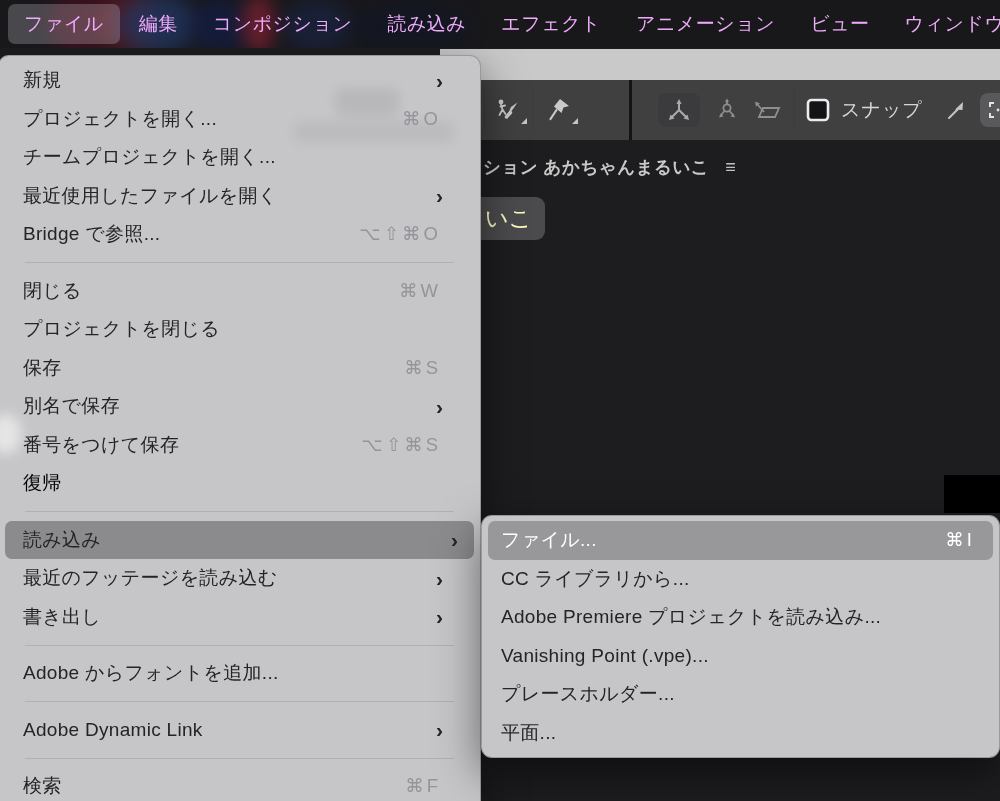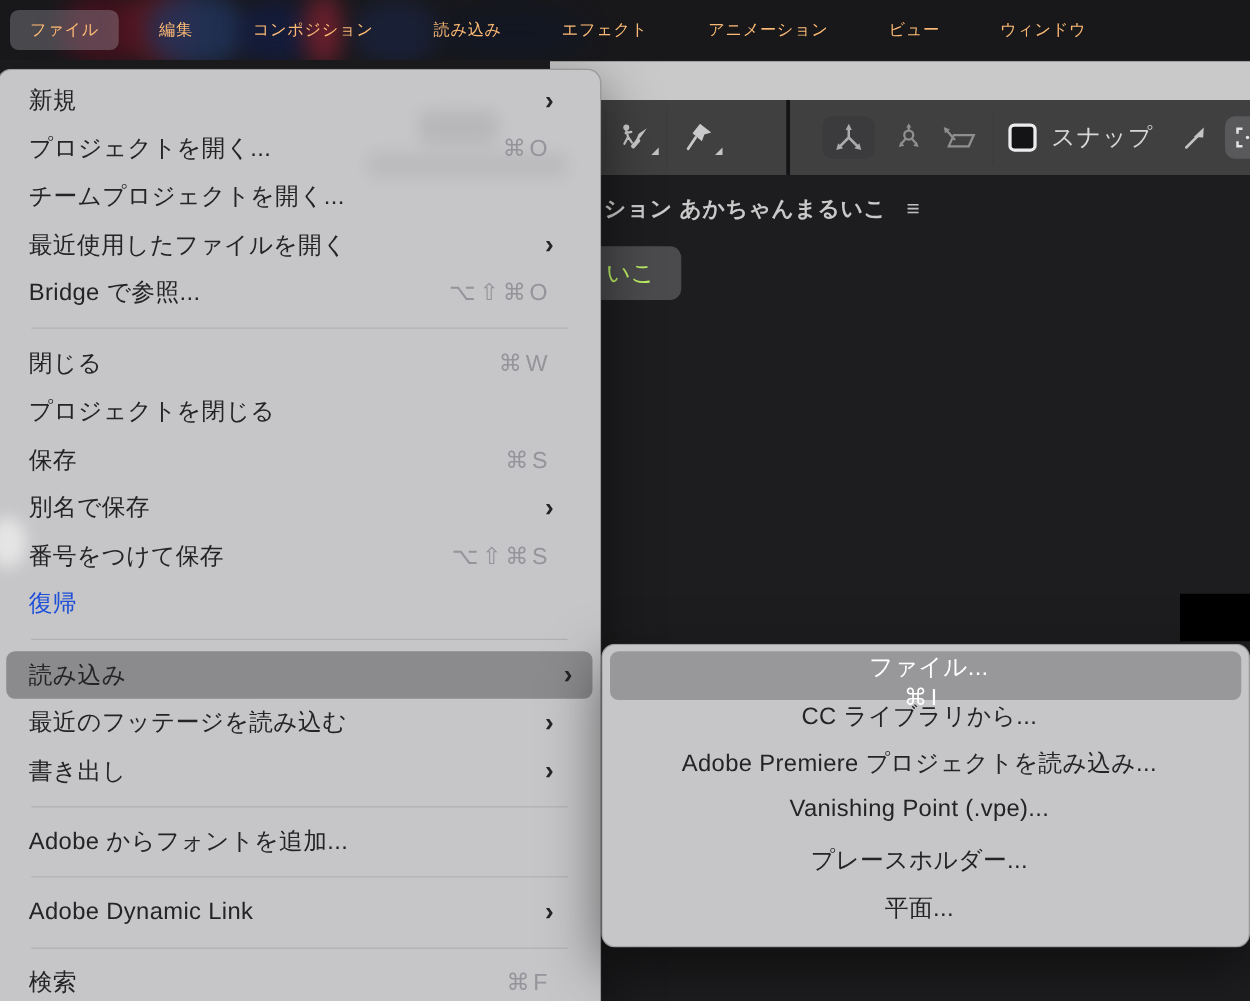--- a/index.html
+++ b/index.html
@@ -3,58 +3,58 @@
 <meta charset="utf-8">
 <style>
   html,body{margin:0;padding:0;background:#000;}
   .screen{position:relative;width:1000px;height:801px;overflow:hidden;background:#1d1d1f;
     font-family:"Liberation Sans","DejaVu Sans",sans-serif;-webkit-font-smoothing:antialiased;}
 
   
   .menubar{position:absolute;left:0;top:0;width:1000px;height:48px;background:#18181b;
     overflow:hidden;display:flex;align-items:center;padding-left:8px;box-sizing:border-box;z-index:30;}
   .blob{position:absolute;border-radius:50%;filter:blur(9px);}
-  .mb-item{position:relative;z-index:2;color:#fdba74;font-size:13px;padding:7px 16px;margin-right:16px;
+  .mb-item{position:relative;z-index:2;color:#f0abfc;font-size:19px;padding:7px 16px;margin-right:3px;
     border-radius:7px;white-space:nowrap;letter-spacing:.5px;}
   .mb-item.active{background:rgba(205,205,215,.27);}
 
   
   .light-band{position:absolute;left:440px;right:0;top:49px;height:31px;background:#c9c9ca;z-index:1;}
   .toolbar{position:absolute;left:440px;right:0;top:80px;height:60px;background:#404040;z-index:1;}
   .tsep{position:absolute;top:8px;bottom:8px;width:1px;background:#3c3c3e;}
   .tdiv{position:absolute;top:0;bottom:0;width:3px;background:#141416;}
   .tool-btn{position:absolute;top:13px;width:42px;height:34px;display:flex;align-items:center;justify-content:center;}
   .tool-btn.lit{background:#3b3b3d;border-radius:8px;}
   .corner{position:absolute;right:3px;bottom:3px;width:0;height:0;border-left:6px solid transparent;border-bottom:6px solid #c4c4c6;}
   .snap-wrap{position:absolute;display:flex;align-items:center;gap:10px;}
   .snap-label{color:#d6d6d8;font-size:19px;letter-spacing:1px;}
   .edge-btn{position:absolute;top:13px;width:36px;height:34px;background:#59595b;border-radius:8px;
     display:flex;align-items:center;justify-content:center;}
 
   .panel{position:absolute;left:440px;right:0;top:140px;bottom:0;background:#1d1d1f;z-index:1;}
   .panel-title{position:absolute;left:43px;top:15px;color:#c9c9c9;font-size:17.5px;letter-spacing:.5px;white-space:nowrap;font-weight:bold;}
   .panel-title .ham{margin-left:16px;color:#c0c0c0;font-size:18px;}
   .tab{position:absolute;left:12px;top:57px;width:93px;height:43px;background:#4b4b4d;border-radius:9px;
-    color:#bef264;font-size:19px;display:flex;align-items:center;padding-left:33px;box-sizing:border-box;}
+    color:#fef9c3;font-size:23px;display:flex;align-items:center;padding-left:33px;box-sizing:border-box;}
   .black-rect{position:absolute;right:0;top:335px;width:56px;height:38px;background:#000;}
 
   
   .menu{position:absolute;background:#c6c6c8;border:1px solid rgba(40,40,45,.28);
     box-shadow:0 16px 44px rgba(0,0,0,.5);box-sizing:border-box;}
   .parent-menu{left:-2px;top:55px;width:483px;height:764px;border-radius:11px;padding-top:5px;z-index:20;overflow:hidden;}
   .sub-menu{left:481px;top:515px;width:519px;border-radius:11px;padding:5px 0;z-index:25;}
   .ghost{position:absolute;filter:blur(6px);pointer-events:none;}
 
   .mi{height:38.5px;display:flex;align-items:center;padding:0 29px 0 24px;font-size:19px;color:#242427;position:relative;}
   .mi .lbl{flex:1;white-space:nowrap;letter-spacing:.3px;}
   .mi .sc{color:#94949a;letter-spacing:3px;font-size:18.5px;padding-right:10px;white-space:nowrap;}
   .mi .chev{font-weight:700;font-size:21px;color:#242427;margin-right:8px;line-height:1;}
-  .mi.disabled .lbl{color:#1d4ed8;}
+  .mi.disabled .lbl{color:#000000;}
   .mi.hl{background:#8b8b8d;border-radius:7px;margin:0 6px;padding-left:18px;padding-right:8px;}
-  .sub-menu .mi{padding-left:19px;flex-direction:column;}
+  .sub-menu .mi{padding-left:19px;}
   .sub-menu .mi.hlw{background:#98989b;border-radius:7px;margin:0 6px;padding-left:13px;padding-right:8px;}
   .sub-menu .mi.hlw .lbl,.sub-menu .mi.hlw .sc{color:#fff;}
   .sep{height:18px;padding:8.5px 26px;box-sizing:border-box;}
   .sep i{display:block;height:1px;background:#b1b1b3;}
 </style>
 </head>
 <body>
 
 <div class="screen">
 

